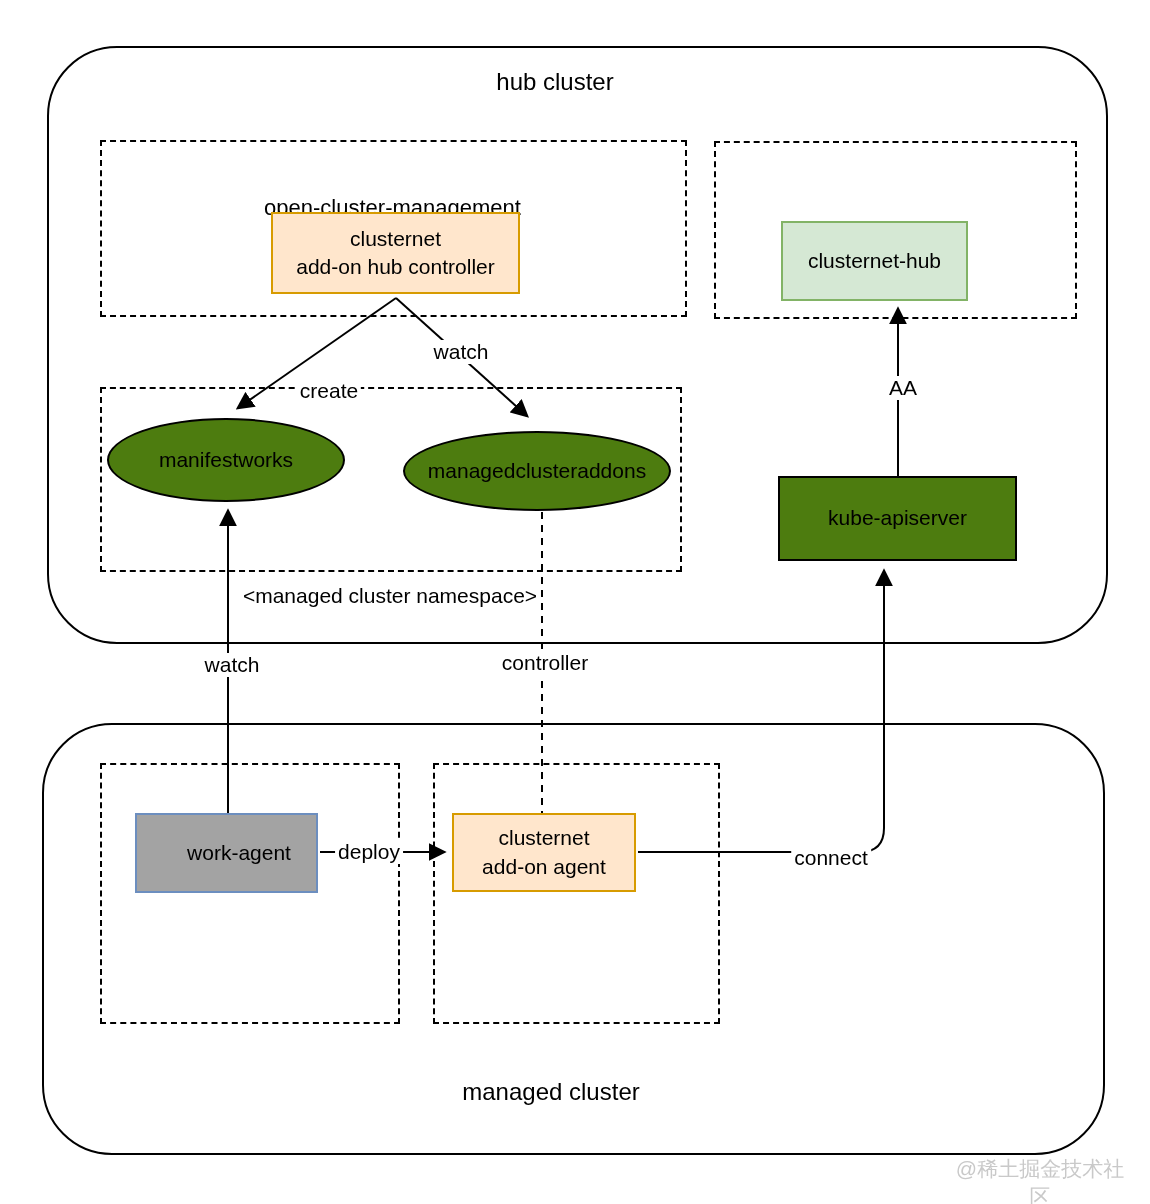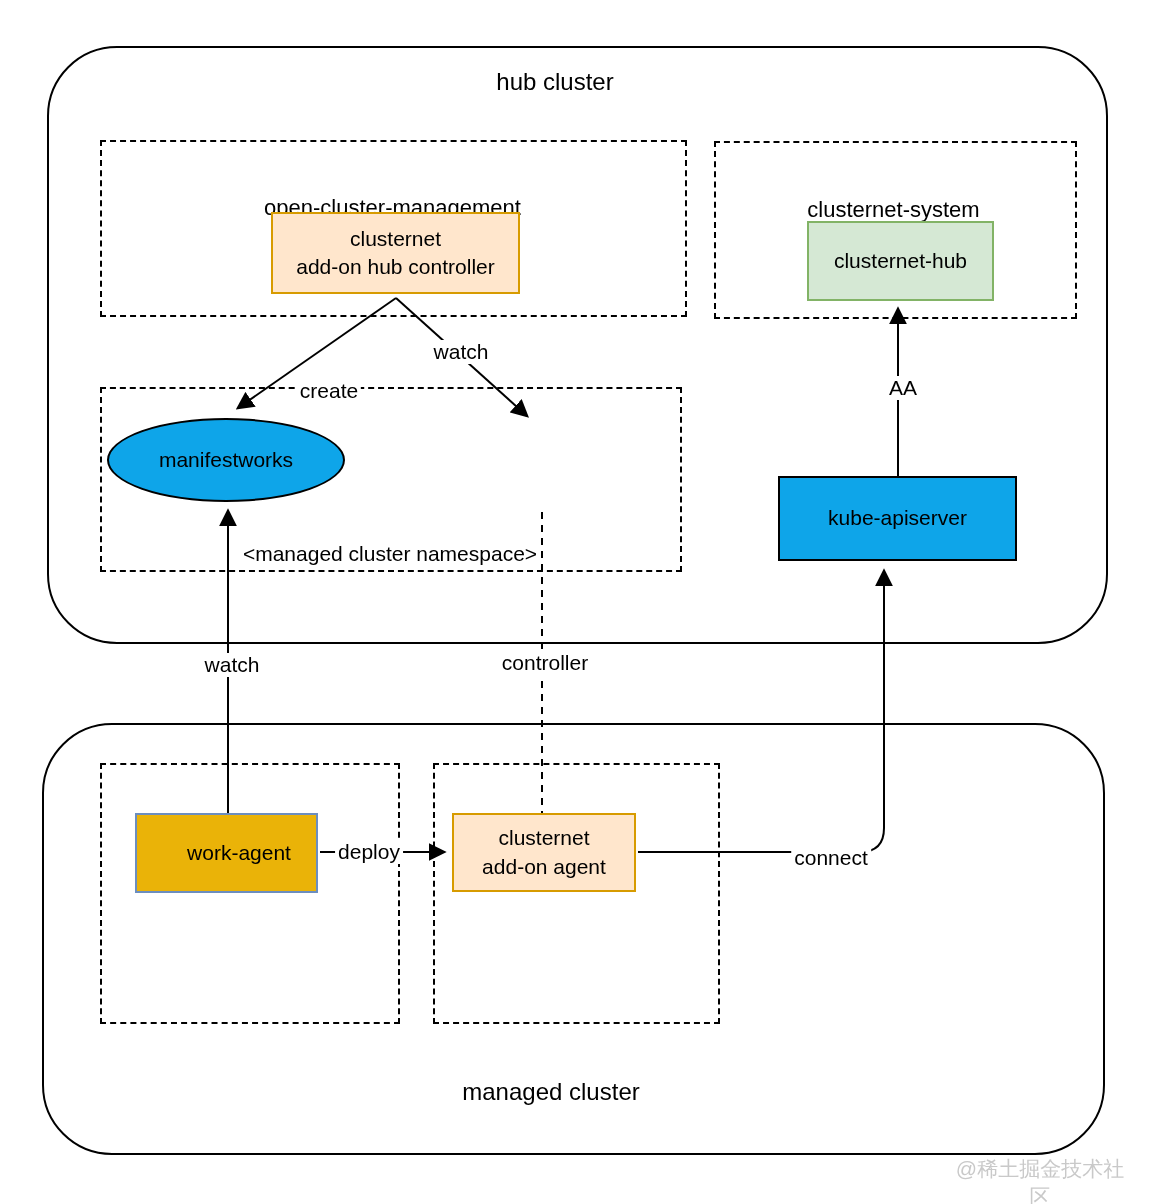--- a/index.html
+++ b/index.html
@@ -15,21 +15,21 @@
   }
   .boxtitle{
     position:absolute;text-align:center;font-size:22px;z-index:1;white-space:pre-line;line-height:1.3;margin-top:36px;
   }
   .clustertitle{
     position:absolute;text-align:center;font-size:24px;z-index:1;
   }
   .node{
     position:absolute;display:flex;align-items:center;justify-content:center;
     text-align:center;font-size:21px;line-height:1.35;white-space:pre-line;
-    border:2px solid #000;background:#0ea5e9;z-index:3;box-sizing:border-box;
+    border:2px solid #000;background:#4d7c0f;z-index:3;box-sizing:border-box;
   }
   .ellipse{border-radius:50%;}
   .svglayer{position:absolute;left:0;top:0;z-index:2;}
   .edge-label{
     position:absolute;z-index:4;background:#ffffff;font-size:21px;
     padding:0 3px;white-space:nowrap;transform:translate(-50%,-50%);
   }
   .watermark{
     position:absolute;z-index:5;font-size:21px;text-align:center;
   }
@@ -42,38 +42,38 @@
   <div class="cluster" style="left:47px;top:46px;width:1057px;height:594px;"></div>
   <div class="clustertitle" style="left:455px;top:68px;width:200px;">hub cluster</div>
 
   <div class="dashedbox" style="left:100px;top:140px;width:583px;height:173px;"></div>
   <div class="boxtitle" style="left:150px;top:158px;width:485px;">open-cluster-management</div>
 
   <div class="node" style="left: 271px; top: 212px; width: 249px; height: 82px; background: rgb(255, 230, 204); border-color: rgb(215, 155, 0);">clusternet
 add-on hub controller</div>
 
   <div class="dashedbox" style="left:714px;top:141px;width:359px;height:174px;"></div>
-  <div class="boxtitle" style="left:714px;top:160px;width:359px;">clusternet-system</div>
 
-  <div class="node" style="left: 807px; top: 221px; width: 187px; height: 80px; background: rgb(213, 232, 212); border-color: rgb(130, 179, 102);">clusternet-hub</div>
+  <div class="node" style="left: 781px; top: 221px; width: 187px; height: 80px; background: rgb(213, 232, 212); border-color: rgb(130, 179, 102);">clusternet-hub</div>
 
   <div class="dashedbox" style="left:100px;top:387px;width:578px;height:181px;"></div>
-  <div class="boxtitle" style="left:180px;top:504px;width:420px;font-size:21px;text-align:center;">&lt;managed cluster namespace&gt;</div>
+  <div class="boxtitle" style="left:180px;top:546px;width:420px;font-size:21px;text-align:center;">&lt;managed cluster namespace&gt;</div>
 
   <div class="node ellipse" style="left:107px;top:418px;width:238px;height:84px;">manifestworks</div>
 
+  <div class="node ellipse" style="left:403px;top:431px;width:268px;height:80px;">managedclusteraddons</div>
 
   <div class="node" style="left:778px;top:476px;width:239px;height:85px;font-size:21px;">kube-apiserver</div>
 
   <div class="cluster" style="left:42px;top:723px;width:1059px;height:428px;"></div>
   <div class="clustertitle" style="left:400px;top:1078px;width:302px;">managed cluster</div>
 
   <div class="dashedbox" style="left:100px;top:763px;width:296px;height:257px;"></div>
 
-  <div class="node" style="left: 135px; top: 813px; width: 183px; height: 80px; background: #eab308; border-color: rgb(108, 142, 191); padding-left: 25px;">work-agent</div>
+  <div class="node" style="left: 135px; top: 813px; width: 183px; height: 80px; background: #a3a3a3; border-color: rgb(108, 142, 191); padding-left: 25px;">work-agent</div>
 
   <div class="dashedbox" style="left:433px;top:763px;width:283px;height:257px;"></div>
 
   <div class="node" style="left: 452px; top: 813px; width: 184px; height: 79px; background: rgb(255, 230, 204); border-color: rgb(215, 155, 0);">clusternet
 add-on agent</div>
 
   <svg class="svglayer" width="1150" height="1204" viewBox="0 0 1150 1204">
     <defs>
       <marker id="arrow" viewBox="0 0 10 10" refX="8.5" refY="5" markerWidth="9" markerHeight="9" orient="auto-start-reverse">
         <path d="M0,0 L10,5 L0,10 z" fill="#000"></path>

